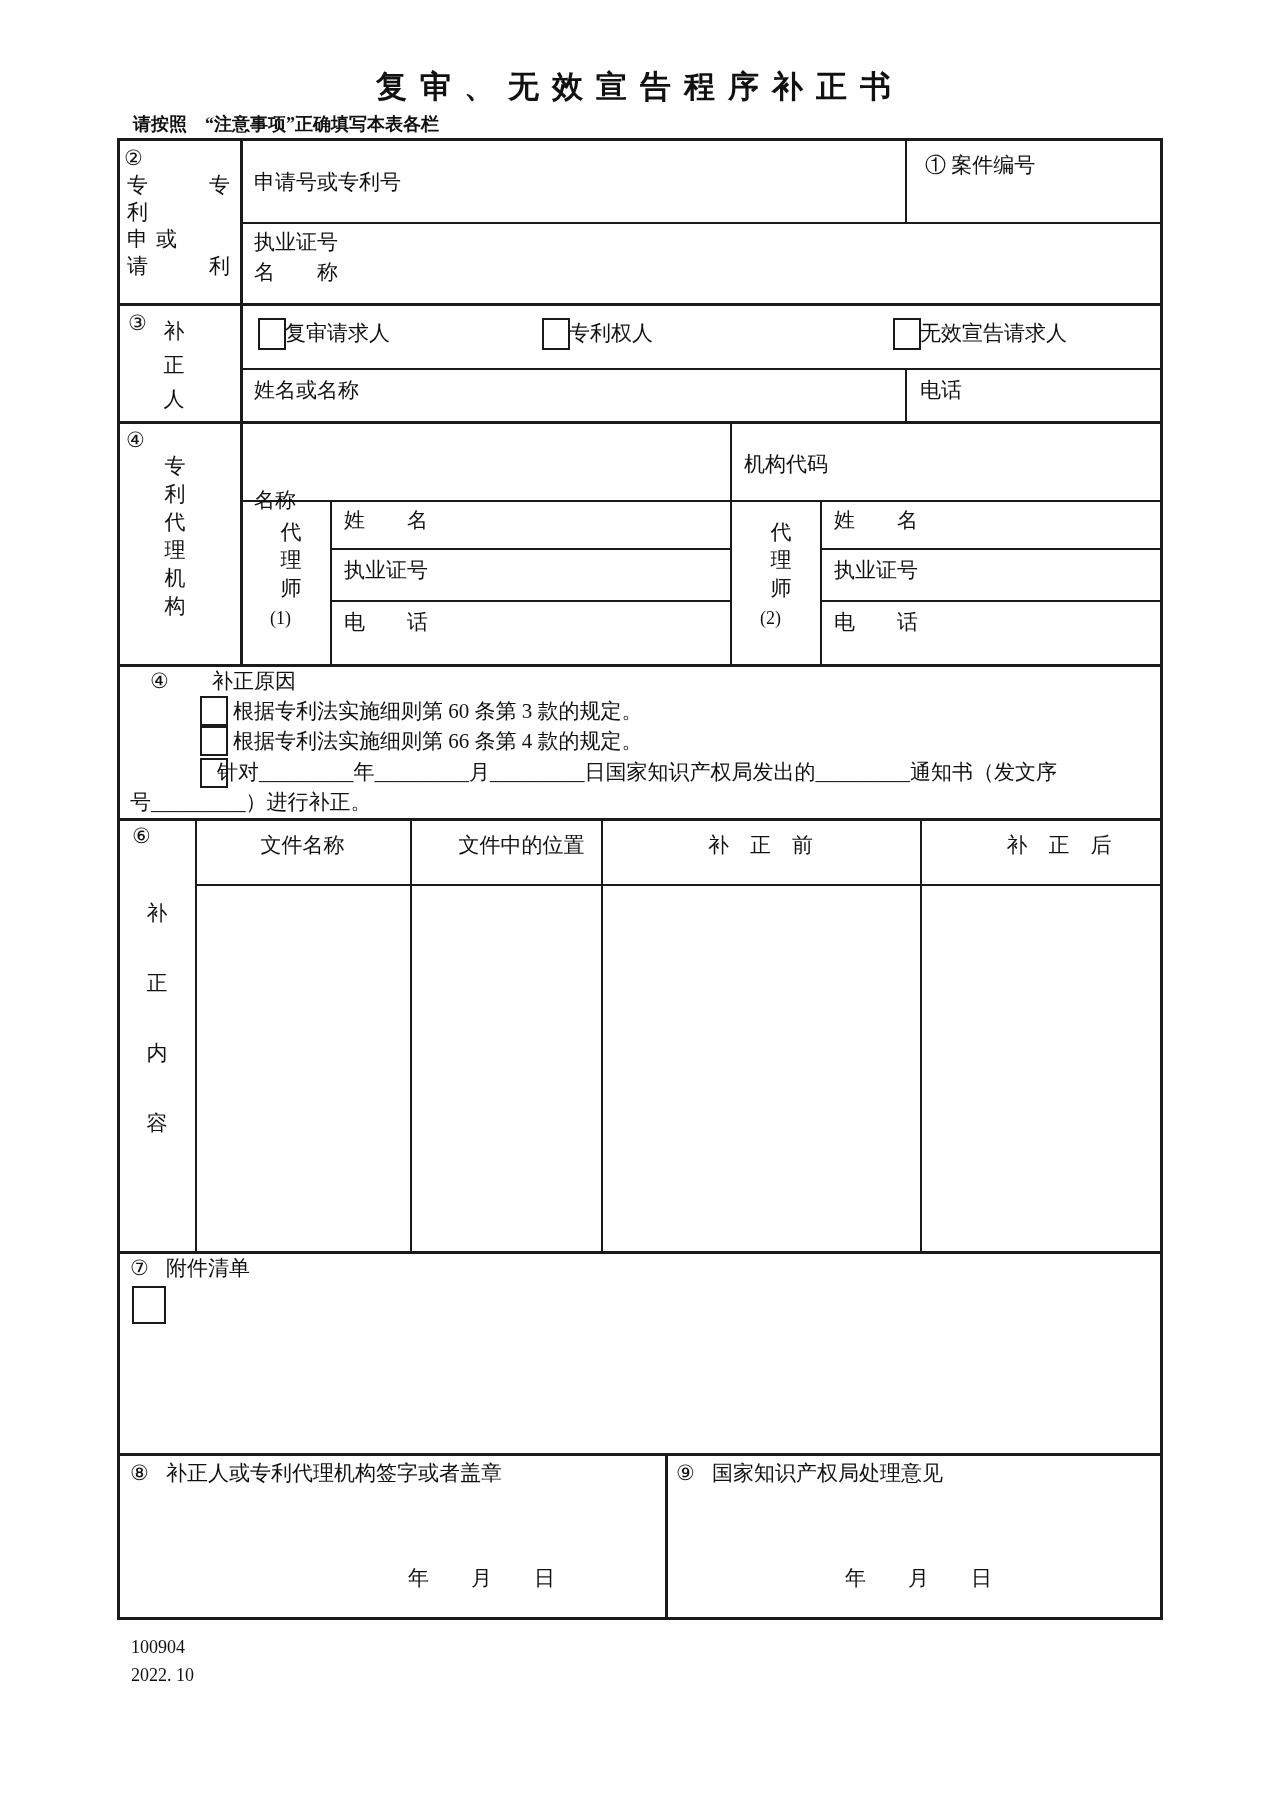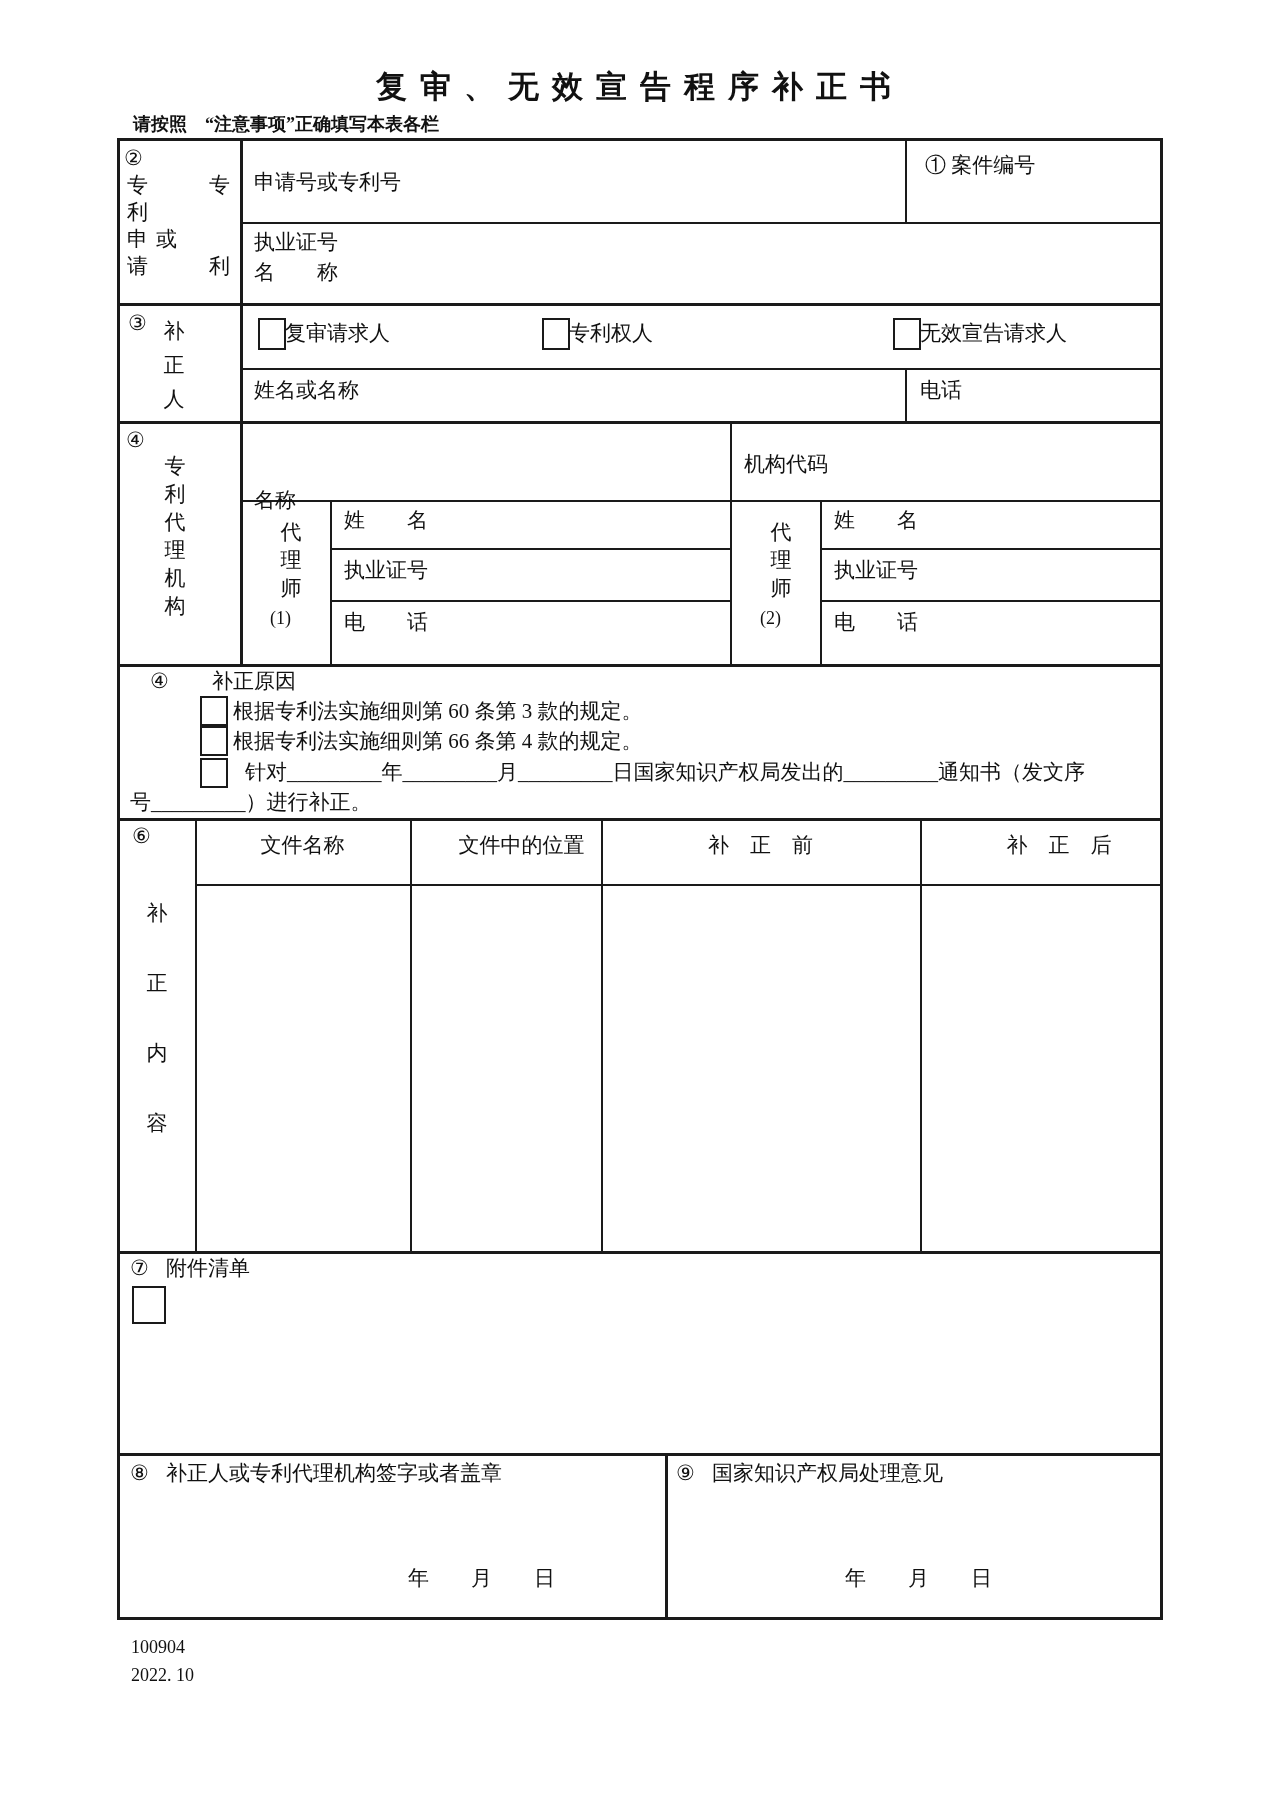--- a/index.html
+++ b/index.html
@@ -104,21 +104,21 @@
   <div class="t" style="left:834px;top:558px;">执业证号</div>
   <div class="t" style="left:834px;top:610px;">电　　话</div>
 
   <div class="t" style="left:150px;top:669px;">④</div>
   <div class="t" style="left:212px;top:669px;">补正原因</div>
   <div class="cb" style="left:200px;top:696px;width:24px;height:26px;"></div>
   <div class="t" style="left:233px;top:699px;">根据专利法实施细则第 60 条第 3 款的规定。</div>
   <div class="cb" style="left:200px;top:726px;width:24px;height:26px;"></div>
   <div class="t" style="left:233px;top:729px;">根据专利法实施细则第 66 条第 4 款的规定。</div>
   <div class="cb" style="left:200px;top:758px;width:24px;height:26px;"></div>
-  <div class="t" style="left:245px;top:760px;font-family:Liberation Serif, serif;">针对_________年_________月_________日国家知识产权局发出的_________通知书（发文序</div>
+  <div class="t" style="left:217px;top:760px;font-family:Liberation Serif, serif;">针对_________年_________月_________日国家知识产权局发出的_________通知书（发文序</div>
   <div class="t" style="left:130px;top:790px;">号_________）进行补正。</div>
 
   <div class="t" style="left:132px;top:824px;">⑥</div>
   <div class="vstack lh70" style="left:145px;top:878px;">补正内容</div>
   <div class="hdr" style="left:195px;width:215px;">文件名称</div>
   <div class="hdr" style="left:410px;width:223px;">文件中的位置</div>
   <div class="hdr" style="left:601px;width:319px;">补　正　前</div>
   <div class="hdr" style="left:920px;width:278px;">补　正　后</div>
 
   <div class="t" style="left:130px;top:1256px;">⑦</div>

